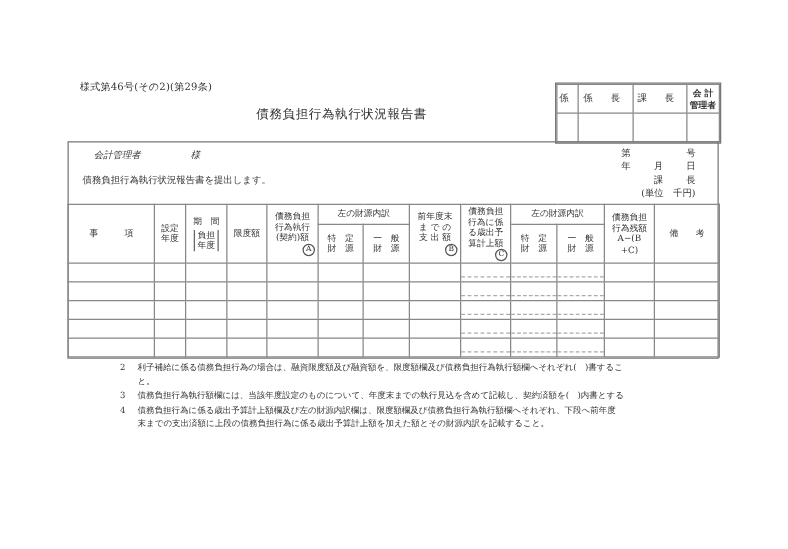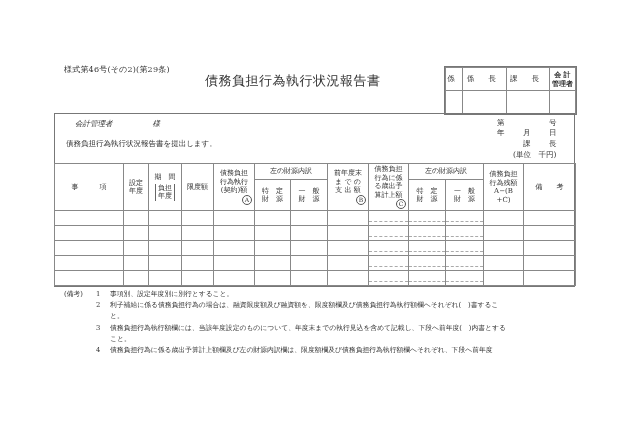--- a/index.html
+++ b/index.html
@@ -1,20 +1,20 @@
 <!DOCTYPE html>
 <html><head>
 <meta charset="utf-8">
 <style>
   html, body { margin:0; padding:0; background:#ffffff; }
   body { width:630px; height:439px; position:relative; overflow:hidden;
          font-family:"DejaVu Serif","Liberation Serif",serif; color:#333; }
   .abs { position:absolute; }
   .form-id { left:64px; top:52px; font-size:8px; letter-spacing:0.2px;margin-top:12px; }
-  .doc-title { left:205px; top:72px; font-size:13px; letter-spacing:0.5px;font-family:Liberation Serif, serif; }
+  .doc-title { left:205px; top:84px; font-size:10px; letter-spacing:0.5px;font-family:Liberation Serif, serif; }
 
   
   .stamp { left:444px; top:66px; width:131px; height:47px; border:1px solid #777; border-collapse:collapse; }
   .stamp table { border-collapse:collapse; width:100%; height:100%; }
   .stamp td { border:1px solid #888; font-size:7.5px; text-align:center; padding:0; }
   .stamp tr.h td { height:22px; }
   .stamp td.g { letter-spacing:6px; }
   .stamp td.two { line-height:9px; font-size:7px;font-weight:bold; }
 
   
@@ -216,20 +216,19 @@
           <div style="border-bottom:1px dashed #aaa;height:7px"></div>
         </td>
         <td></td>
         <td></td>
       </tr>
     </tbody>
 </table>
 
 <div class="abs notes">
   <div id="notes-list">
-      <div class="row"><span class="lbl">(備考)</span><span class="num">1</span><span>事項別、設定年度別に別行とすること。</span></div>
       <div class="row"><span class="lbl"></span><span class="num">2</span><span>利子補給に係る債務負担行為の場合は、融資限度額及び融資額を、限度額欄及び債務負担行為執行額欄へそれぞれ(　)書するこ</span></div>
       <div class="row cont">と。</div>
-      <div class="row"><span class="lbl"></span><span class="num">3</span><span>債務負担行為執行額欄には、当該年度設定のものについて、年度末までの執行見込を含めて記載し、下段へ前年度(　)内書とする</span></div>
-      <div class="row cont">こと。</div>
+      <div class="row"><span class="lbl"></span><span class="num">3</span><span>債務負担行為執行額欄には、当該年度設定のものについて、年度末までの執行見込を含めて記載し、契約済額を(　)内書とする</span></div>
       <div class="row"><span class="lbl"></span><span class="num">4</span><span>債務負担行為に係る歳出予算計上額欄及び左の財源内訳欄は、限度額欄及び債務負担行為執行額欄へそれぞれ、下段へ前年度</span></div>
+      <div class="row cont">末までの支出済額に上段の債務負担行為に係る歳出予算計上額を加えた額とその財源内訳を記載すること。</div>
     </div>
 </div>
 
 </body></html>

